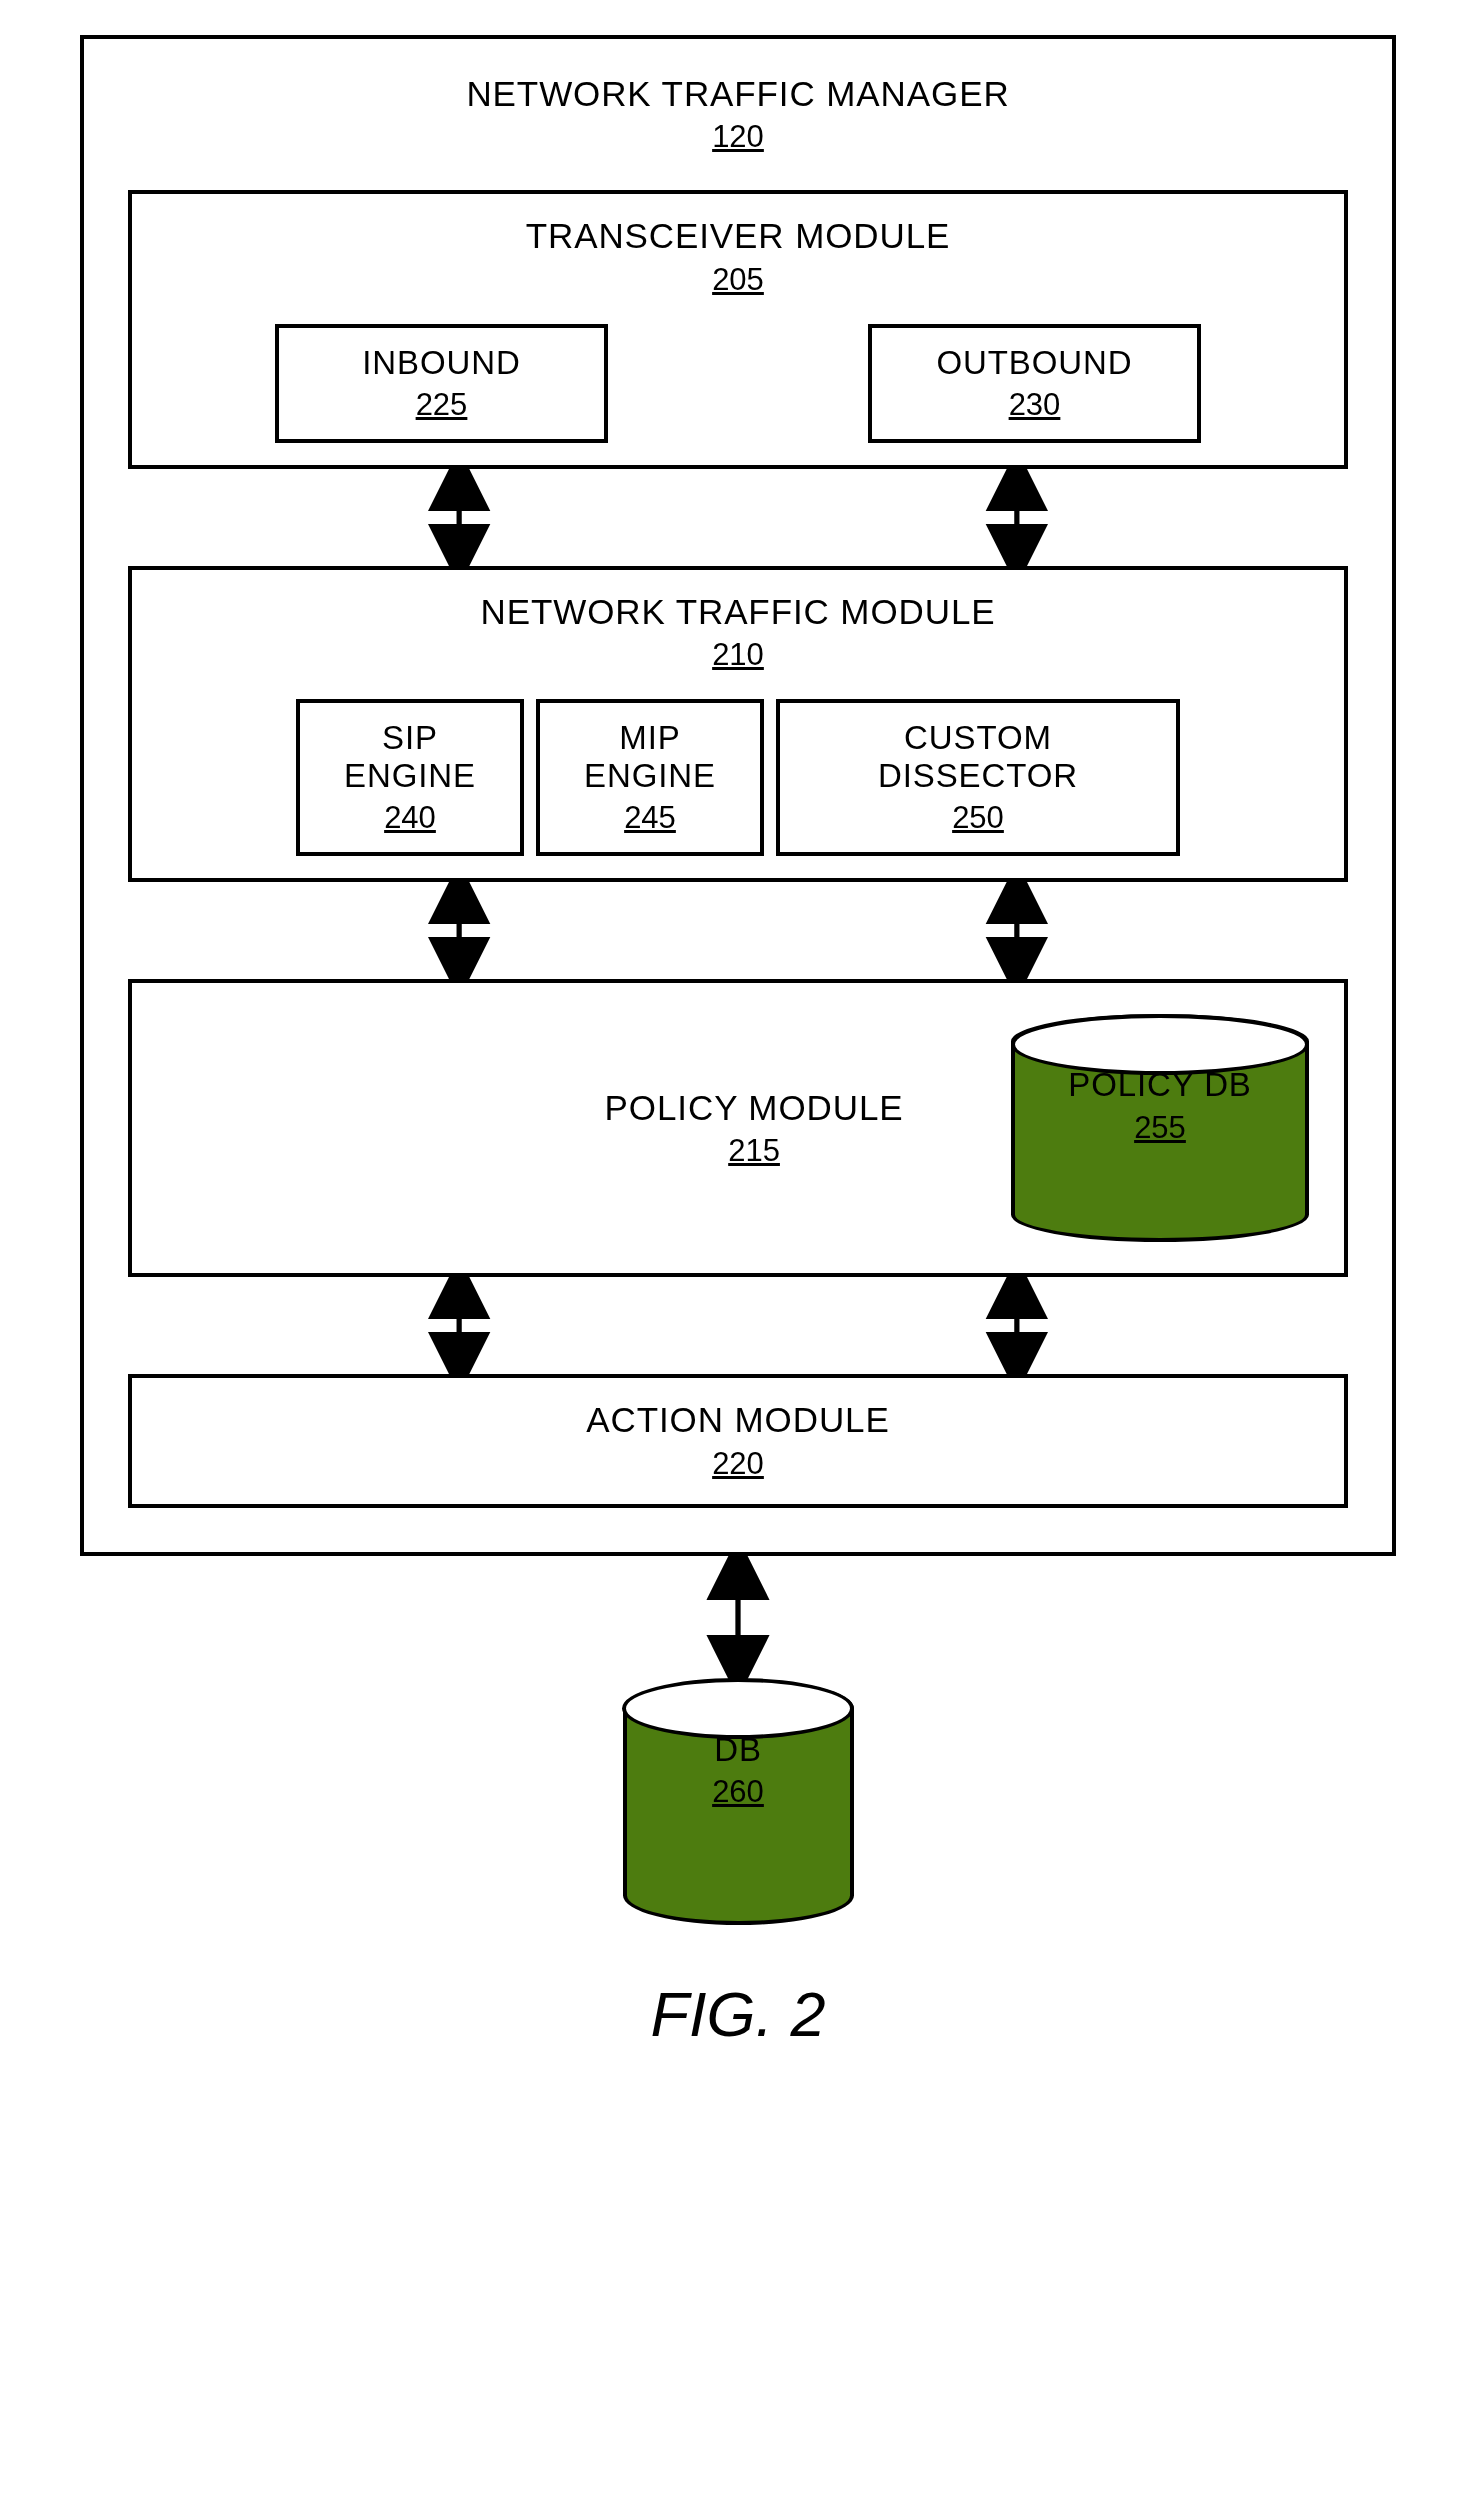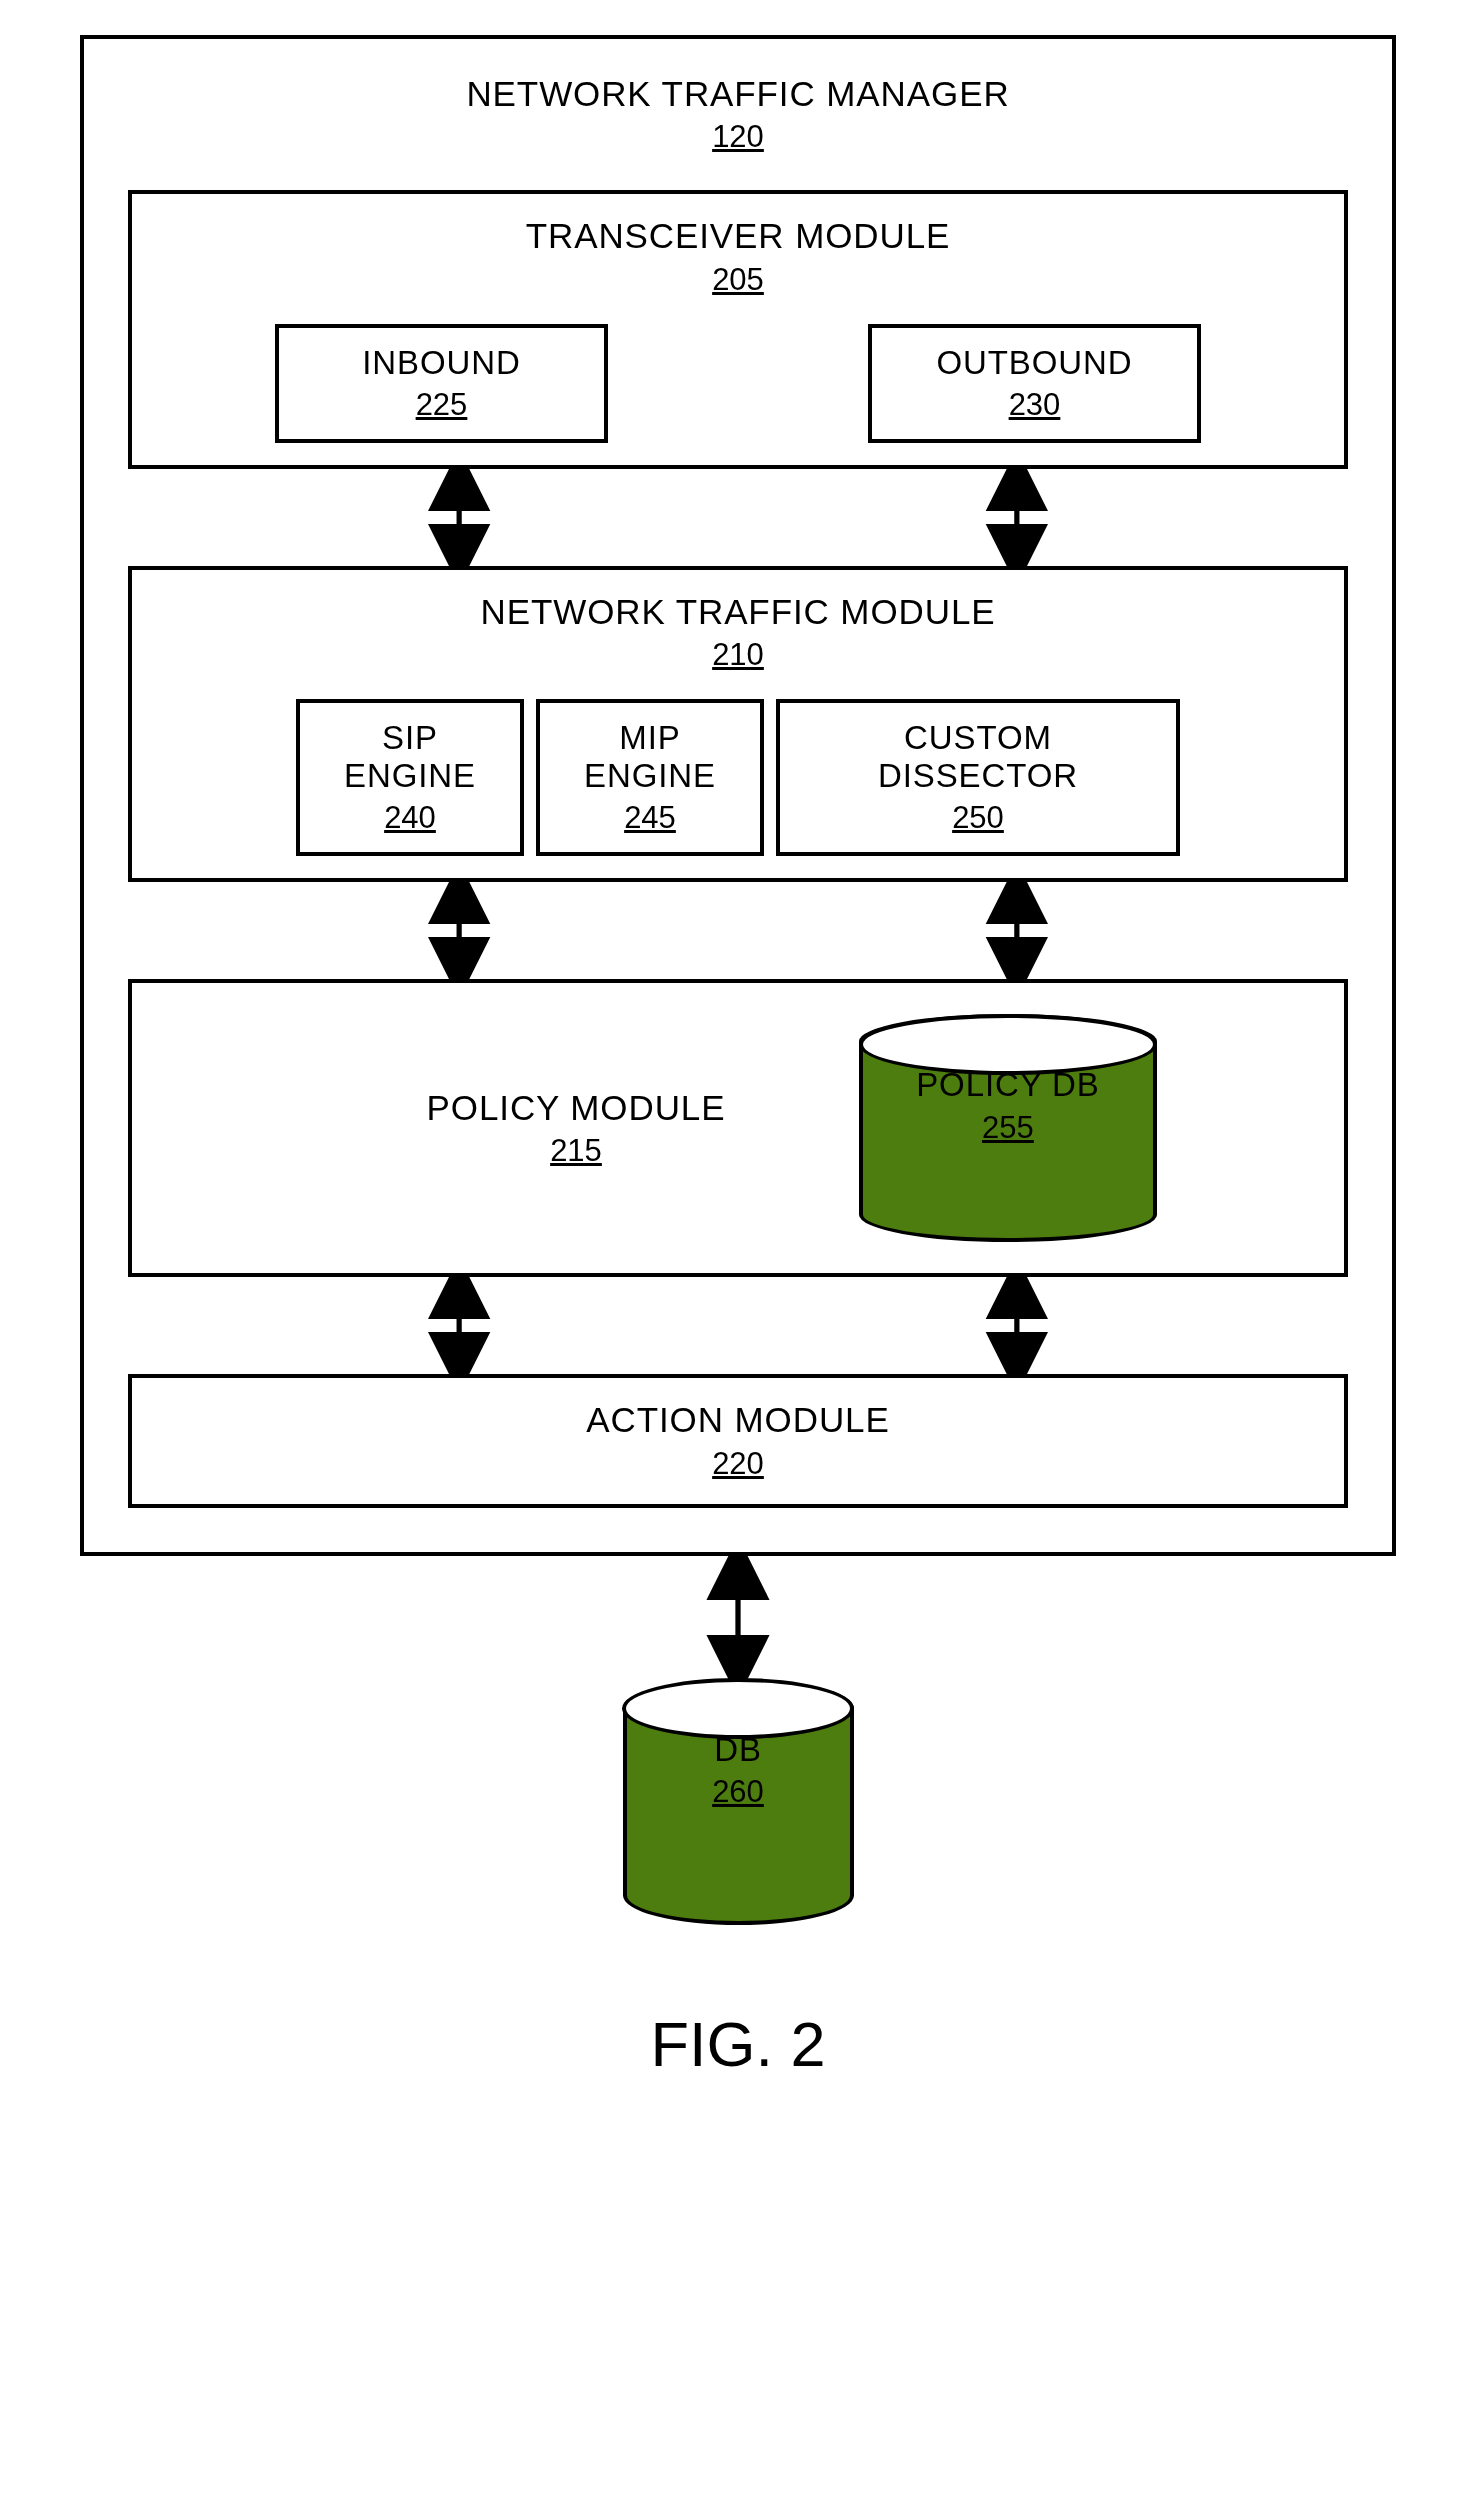--- a/index.html
+++ b/index.html
@@ -63,23 +63,22 @@
     position: relative;
   }
   .arrow-gap svg {
     width: 100%;
     height: 100%;
     display: block;
   }
   .policy-inner {
     display: flex;
     width: 100%;
-    justify-content: center;
-    align-items: center;
-    gap: 26px;
+    justify-content: flex-end;
+    align-items: center;
   }
   .policy-left {
     flex: 0 0 45%;
     text-align: center;
   }
   .cylinder {
     position: relative;
     border: 4.4px solid #000;
     border-radius: 50% / 12%;
     padding: 48px 35px 31px 35px;
@@ -96,22 +95,23 @@
     border: 4.4px solid #000;
     border-radius: 50%;
     background: #fff;
   }
   .cylinder-text {
     position: relative;
     z-index: 1;
   }
   .fig-label {
     font-size: 63px;
-    margin-top: 83px;
-    text-align: center;
+    margin-top: 53px;
+    text-align: center;
+    font-style: italic;
   }
   .external-gap {
     width: 1316px;
     height: 123px;
     position: relative;
   }
   .external-gap svg { width: 100%; height: 100%; display:block; }
 </style>
 </head>
 <body>

